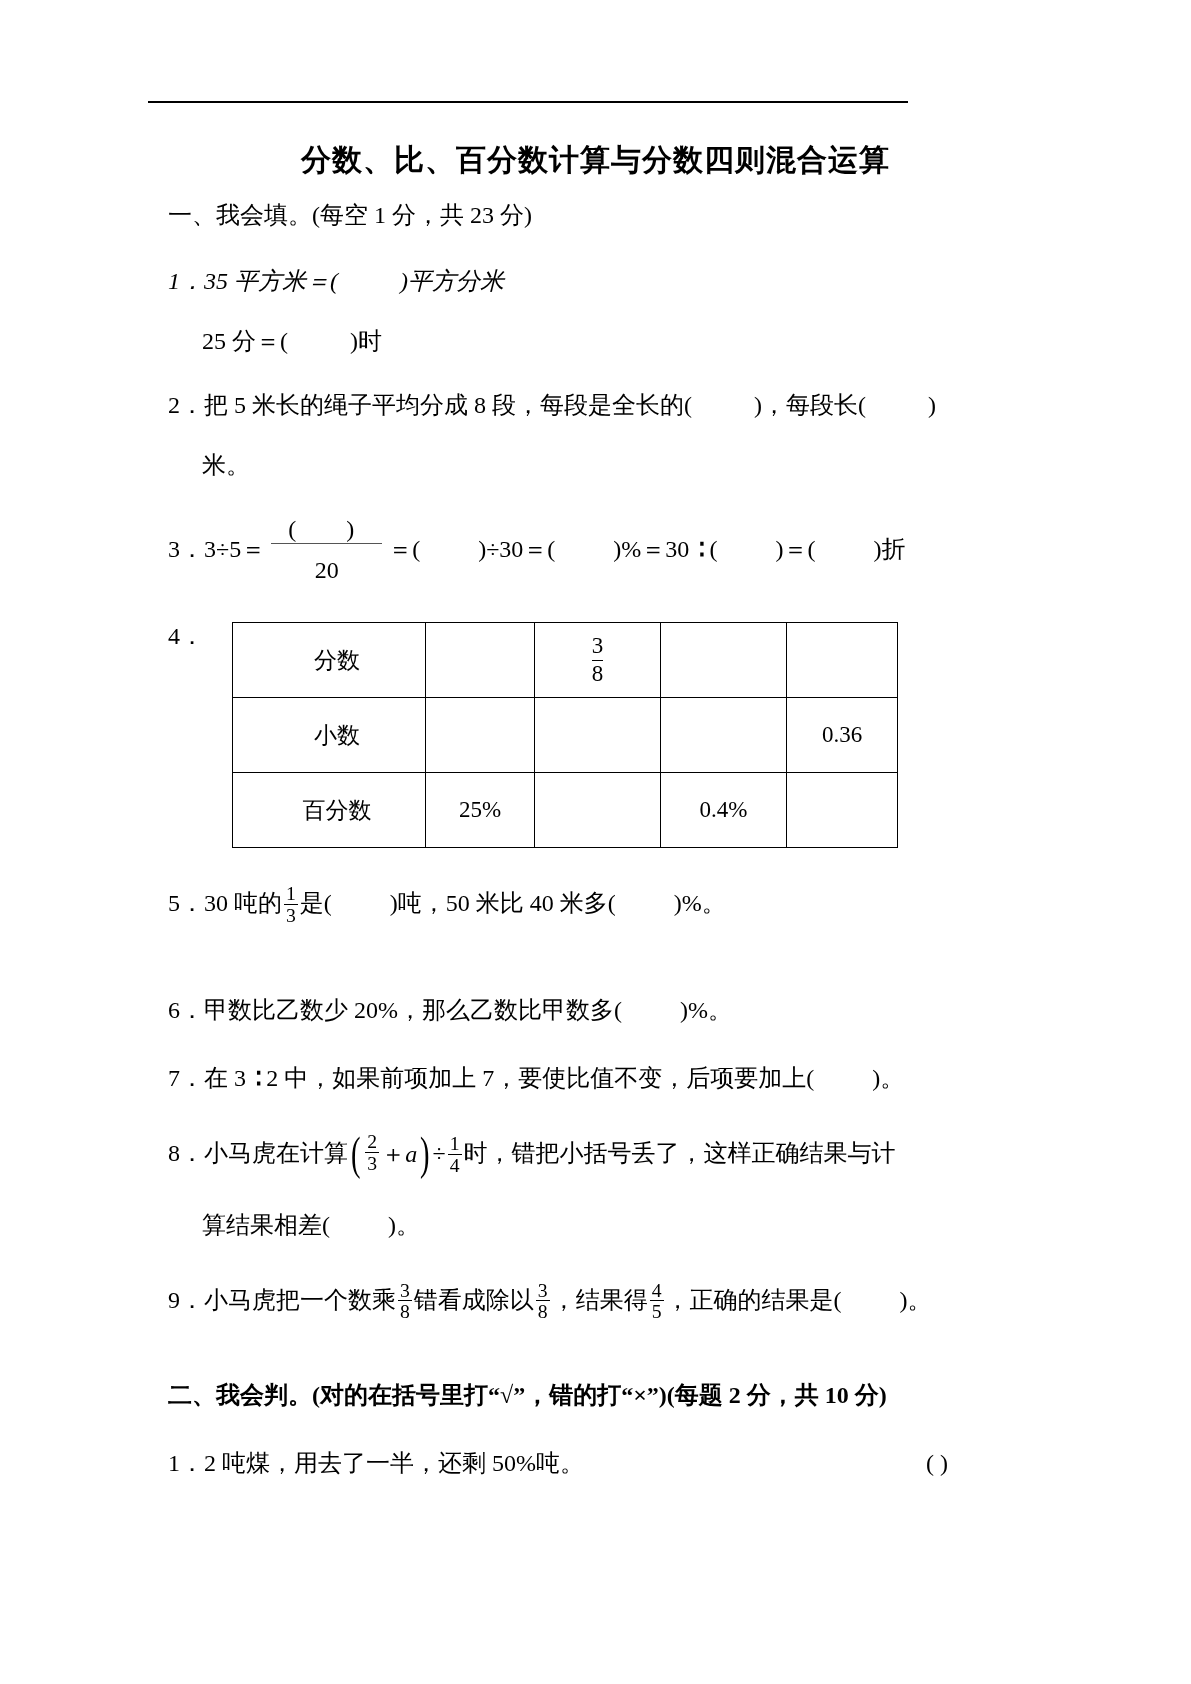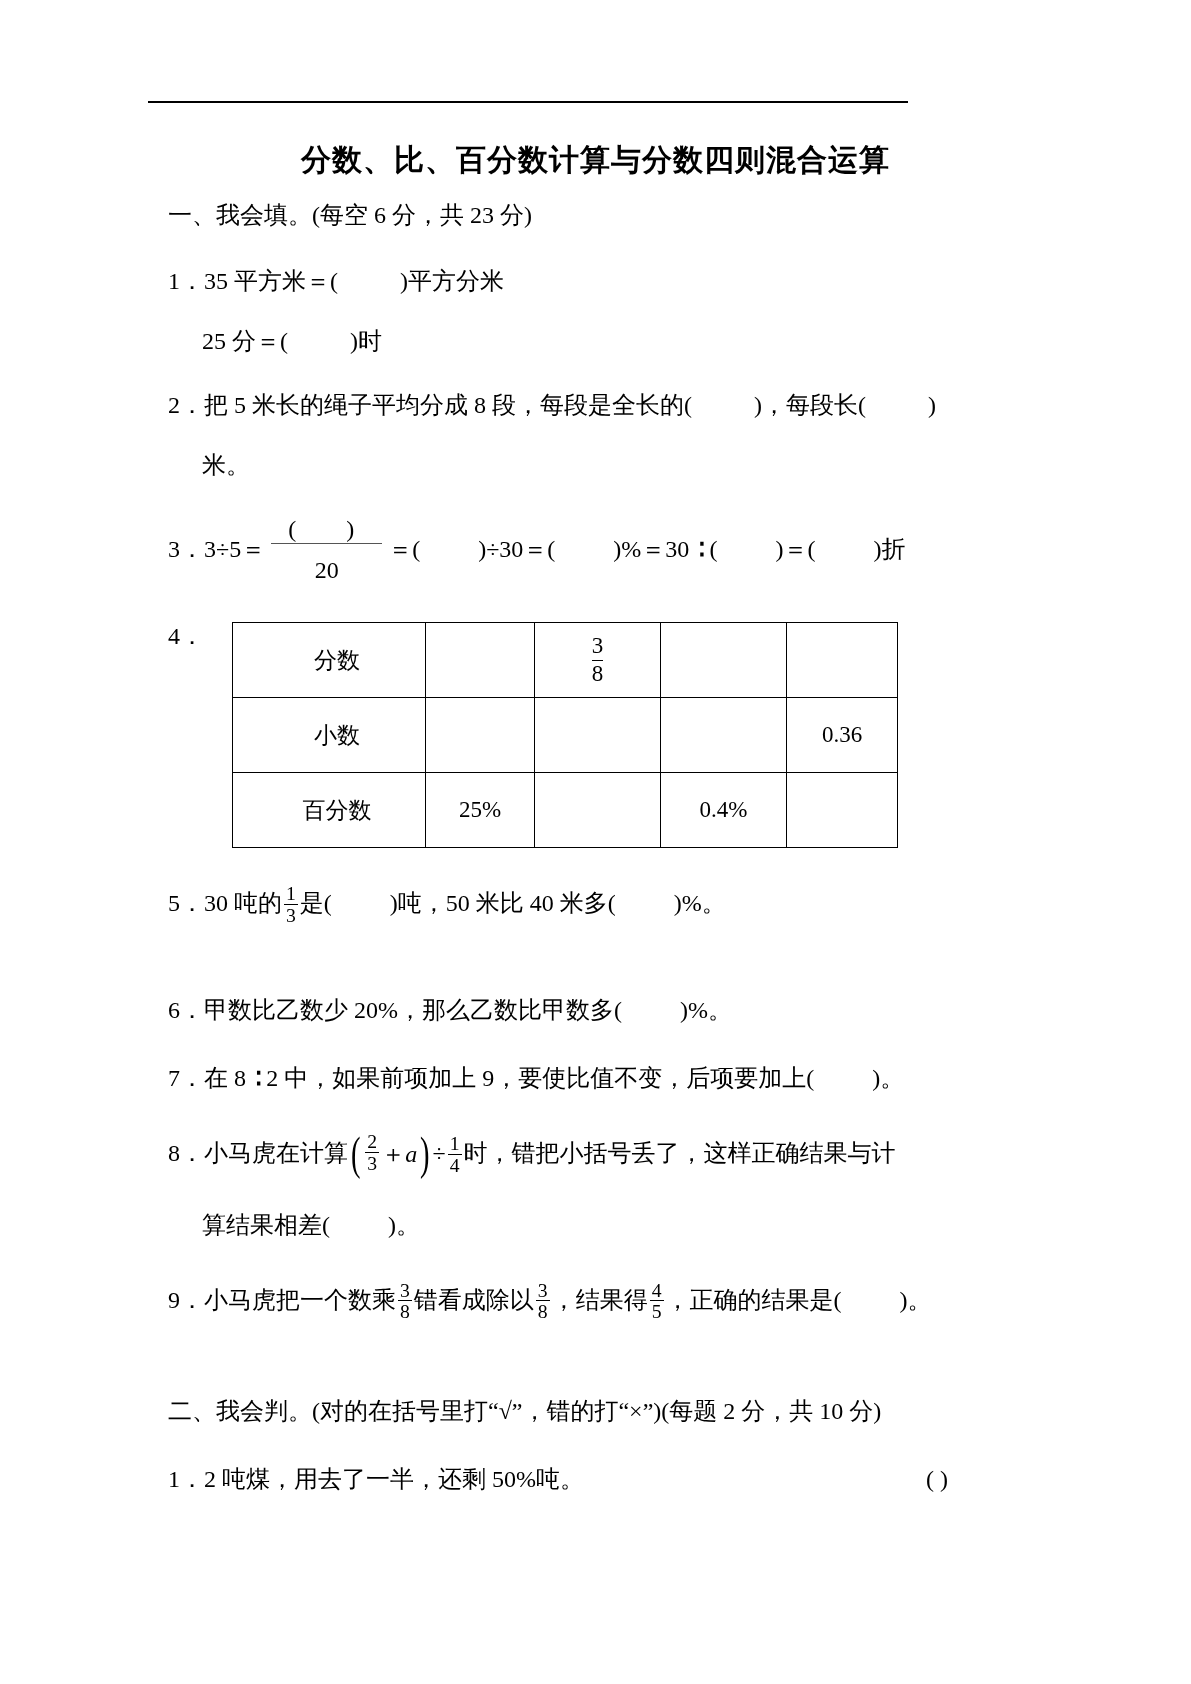--- a/index.html
+++ b/index.html
@@ -162,23 +162,23 @@
 <body>
 
 <div class="page">
 
   <div class="top-rule"></div>
 
   <div class="title">分数、比、百分数计算与分数四则混合运算</div>
 
   <div class="content">
 
-    <div class="sec-head" style="margin-top:0;">一、我会填。(每空 6 分，共 23 分)</div>
-
-    <div class="qline" style="margin-top:42px;">
+    <div class="sec-head" style="margin-top:0;">一、我会填。(每空 1 分，共 23 分)</div>
+
+    <div class="qline" style="margin-top:42px;font-style:italic;">
       <span>1．</span><span>35 平方米＝(</span><span style="display:inline-block;width:62px;"></span><span>)平方分米</span>
     </div>
     <div class="qline" style="margin-top:36px;margin-left:34px;">
       <span>25 分＝(</span><span style="display:inline-block;width:62px;"></span><span>)时</span>
     </div>
 
     <div class="qline" style="margin-top:40px;">
       <span>2．</span><span>把 5 米长的绳子平均分成 8 段，每段是全长的(</span><span style="display:inline-block;width:62px;"></span><span>)，每段长(</span><span style="display:inline-block;width:62px;"></span><span>)</span>
     </div>
     <div class="qline" style="margin-top:36px;margin-left:34px;">
@@ -203,21 +203,21 @@
           <span class="nu">1</span>
           <span class="de">3</span>
         </span><span>是(</span><span style="display:inline-block;width:58px;"></span><span>)吨，50 米比 40 米多(</span><span style="display:inline-block;width:58px;"></span><span>)%。</span>
     </div>
 
     <div class="qline" style="margin-top:72px;">
       <span>6．</span><span>甲数比乙数少 20%，那么乙数比甲数多(</span><span style="display:inline-block;width:58px;"></span><span>)%。</span>
     </div>
 
     <div class="qline" style="margin-top:44px;">
-      <span>7．</span><span>在 8 ∶ 2 中，如果前项加上 9，要使比值不变，后项要加上(</span><span style="display:inline-block;width:58px;"></span><span>)。</span>
+      <span>7．</span><span>在 3 ∶ 2 中，如果前项加上 7，要使比值不变，后项要加上(</span><span style="display:inline-block;width:58px;"></span><span>)。</span>
     </div>
 
     <div class="qline" style="margin-top:44px;">
       <span>8．</span><span>小马虎在计算</span><span class="paren-group">
           <span class="big-paren">(</span>
           <span class="frac">
             <span class="nu">2</span>
             <span class="de">3</span>
           </span>
           <span>＋</span>
@@ -238,21 +238,21 @@
           <span class="de">8</span>
         </span><span>错看成除以</span><span class="frac">
           <span class="nu">3</span>
           <span class="de">8</span>
         </span><span>，结果得</span><span class="frac">
           <span class="nu">4</span>
           <span class="de">5</span>
         </span><span>，正确的结果是(</span><span style="display:inline-block;width:58px;"></span><span>)。</span>
     </div>
 
-    <div class="sec-head" style="margin-top:76px;">二、我会判。(对的在括号里打“√”，错的打“×”)(每题 2 分，共 10 分)</div>
+    <div class="sec-head" style="margin-top:60px;font-weight:bold;">二、我会判。(对的在括号里打“√”，错的打“×”)(每题 2 分，共 10 分)</div>
 
     <div class="qline" style="margin-top:44px;width:780px;">
       <span>1．</span><span>2 吨煤，用去了一半，还剩 50%吨。</span><span class="right-paren">(          )</span>
     </div>
 
   </div>
 
   <table class="conv">
     <tbody>
         <tr>

